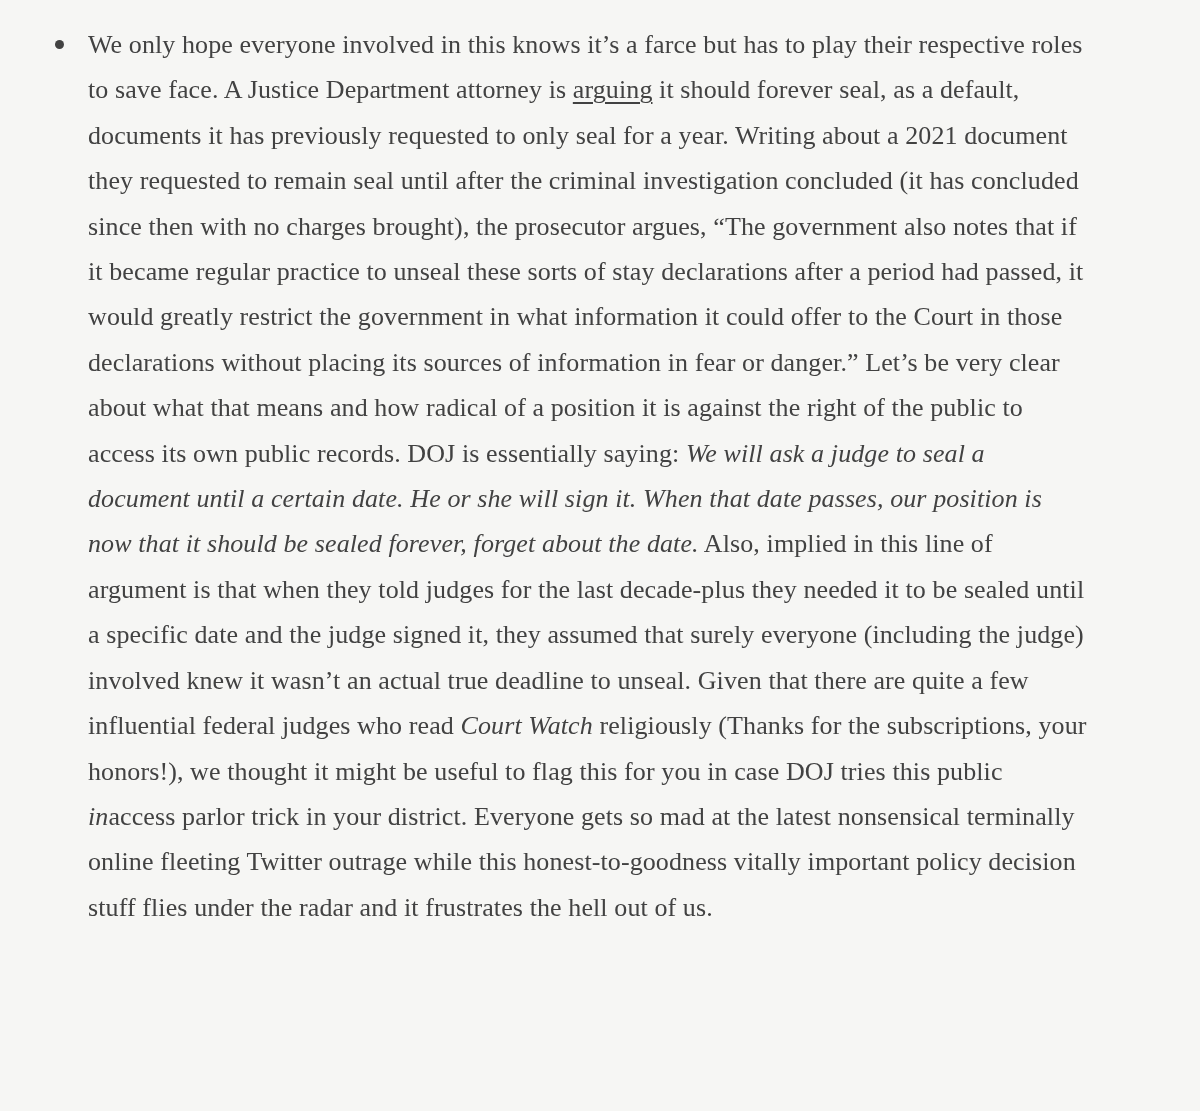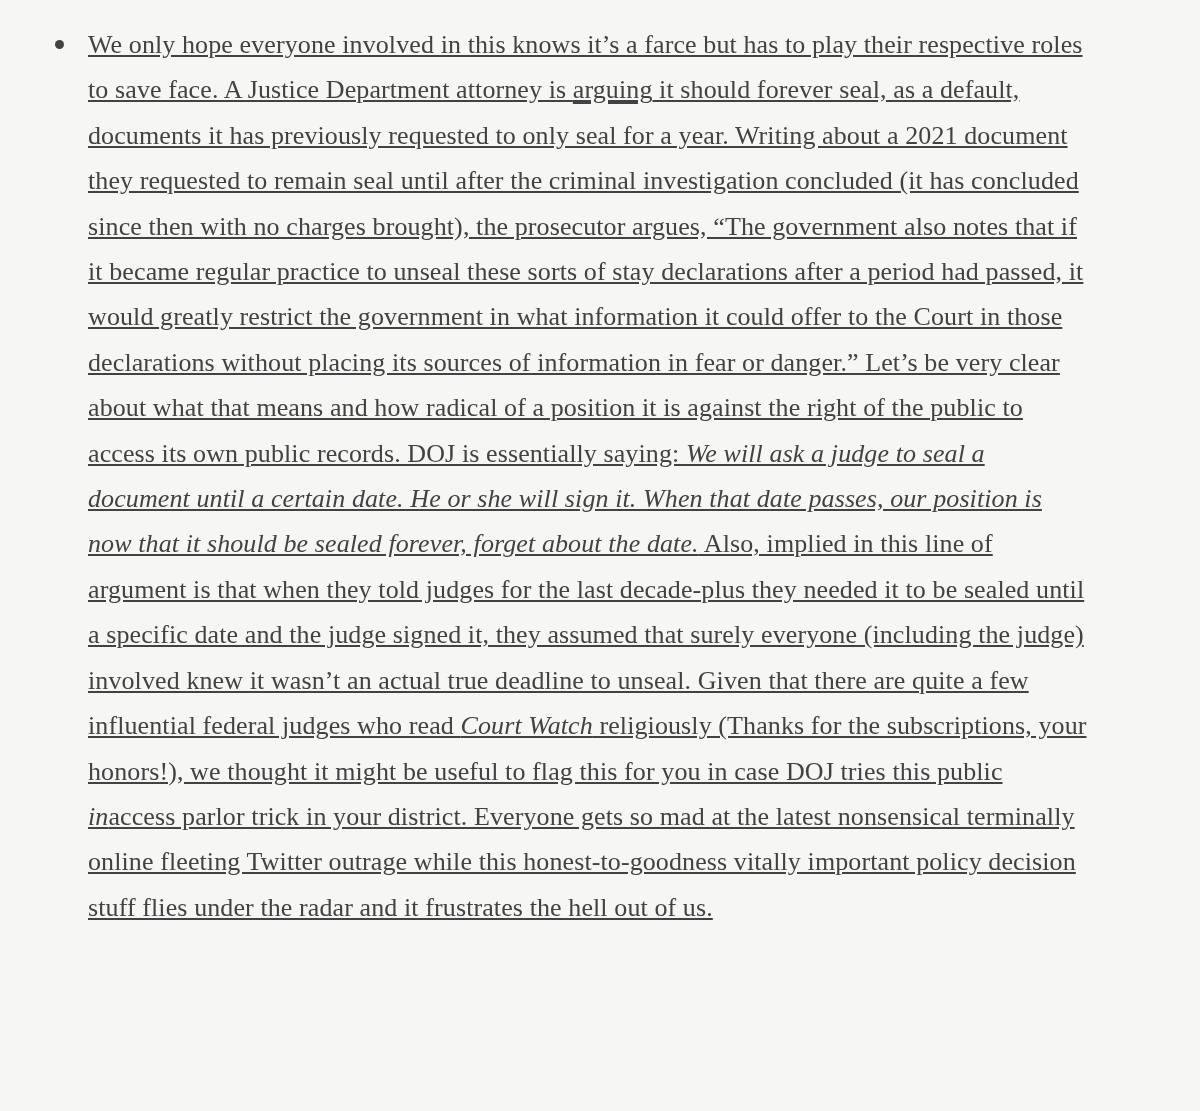--- a/index.html
+++ b/index.html
@@ -15,21 +15,20 @@
     overflow: hidden;
   }
   .article {
     box-sizing: border-box;
     width: 1200px;
     padding: 22px 112px 0 55px;
   }
   .bullet-item {
     display: flex;
     align-items: flex-start;
-    text-decoration: underline;
   }
   .bullet-marker {
     flex: none;
     width: 9px;
     height: 9px;
     border-radius: 50%;
     background: #424242;
     margin-top: 18px;
   }
   .para {

